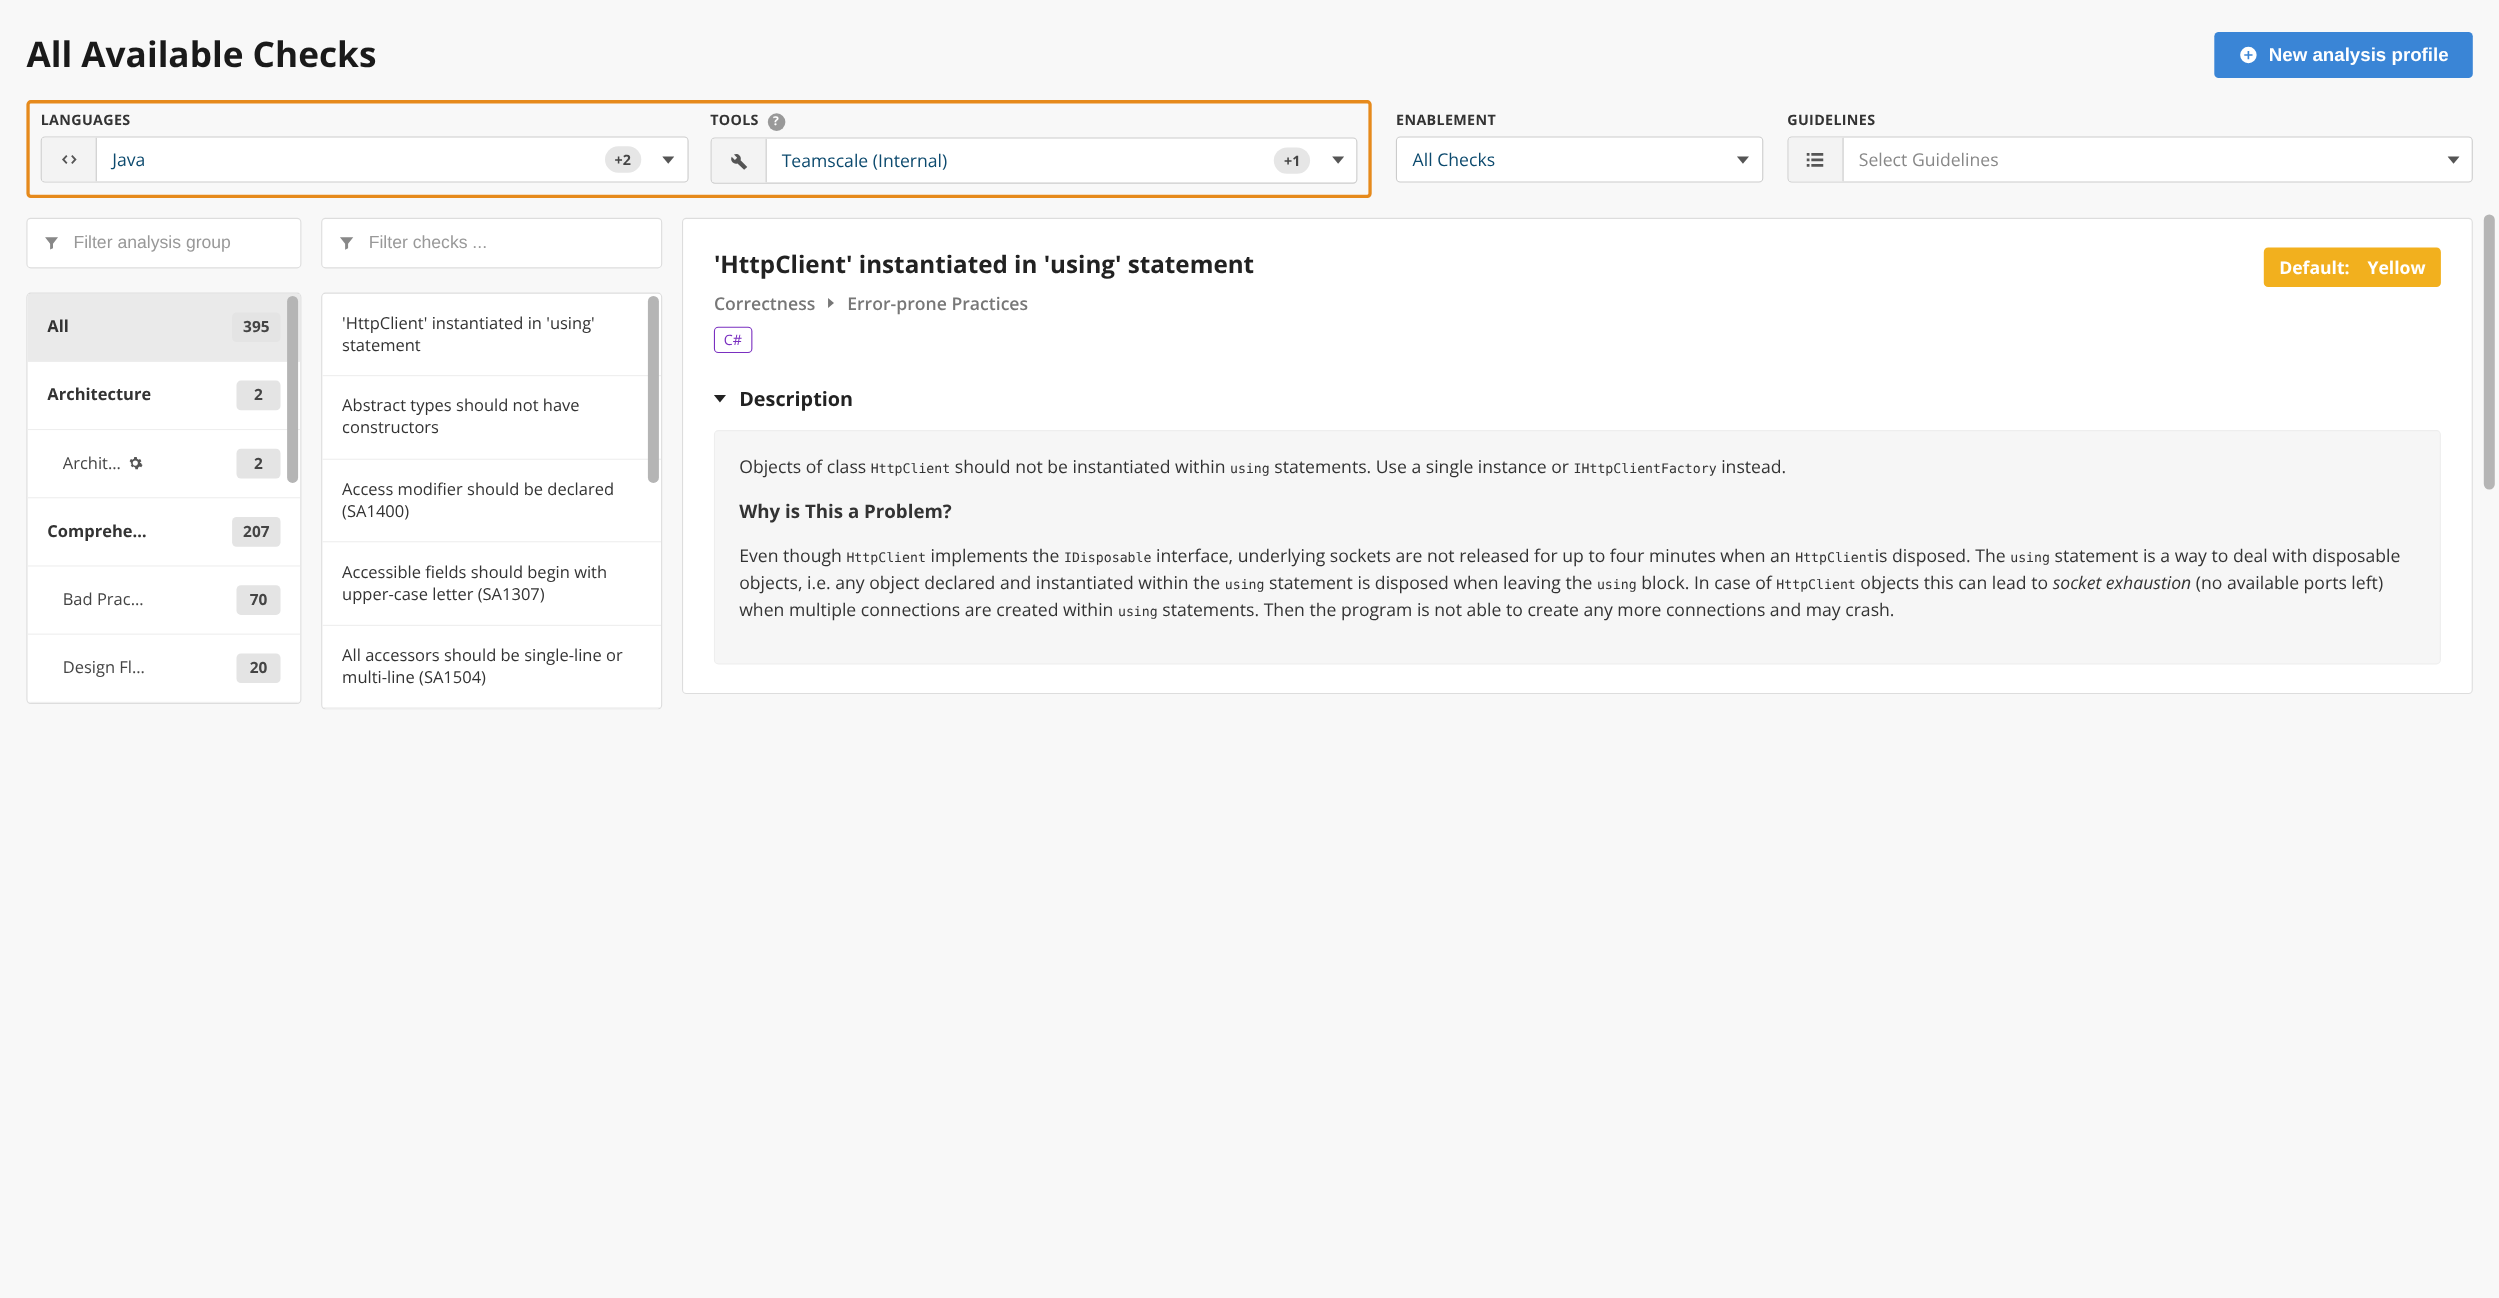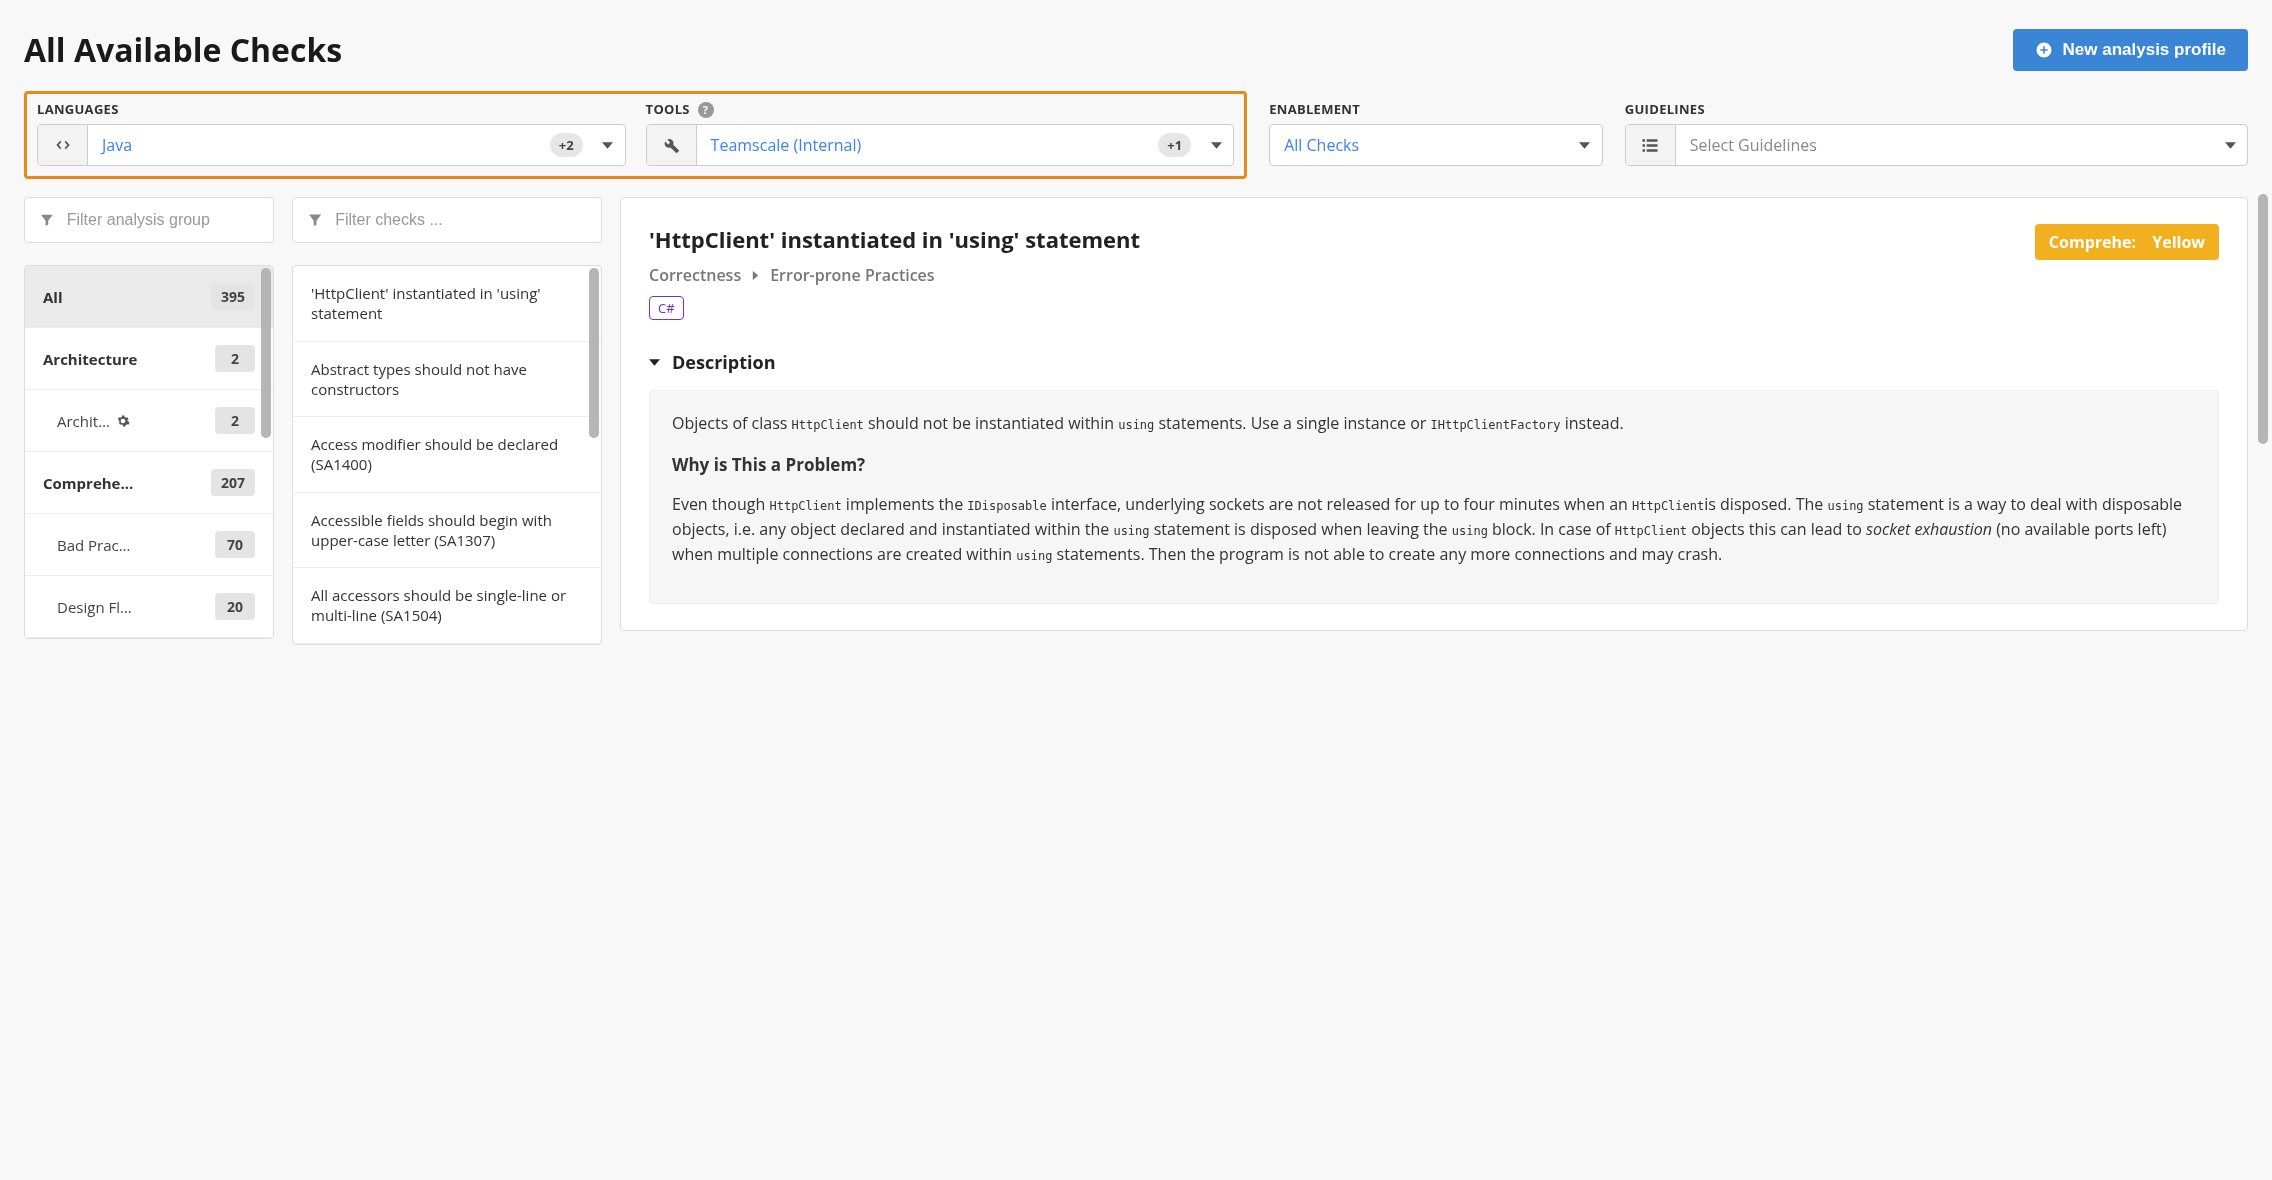--- a/index.html
+++ b/index.html
@@ -81,21 +81,21 @@
   width: 50px; height: 100%;
   display: flex; align-items: center; justify-content: center;
   border-right: 1px solid #ccc;
   background: #f3f3f3;
   color: #555;
 }
 .filter-input .icon-box svg { width: 20px; height: 20px; fill: #555; }
 .filter-input .value {
   flex: 1;
   padding: 0 14px;
-  color: #3b82f6;
+  color: #0c4a6e;
   font-size: 16px;
 }
 .filter-input .value.placeholder { color: #888; }
 .filter-input .count-badge {
   background: #e6e6e6;
   color: #444;
   font-size: 13px;
   font-weight: 700;
   border-radius: 12px;
   padding: 3px 9px;
@@ -416,21 +416,21 @@
           <div class="breadcrumb">
             <span>Correctness</span>
             <svg class="chev" viewBox="0 0 6 10">
                 <path d="M0 0l6 5-6 5z"></path>
               </svg>
             <span>Error-prone Practices</span>
           </div>
           <span class="lang-chip">C#</span>
         </div>
         <div class="badge-default">
-          <span>Comprehe:</span><span class="sep"> </span><span>Yellow</span>
+          <span>Default:</span><span class="sep"> </span><span>Yellow</span>
         </div>
       </div>
 
       <div class="section-title">
         <svg viewBox="0 0 10 6">
             <path d="M0 0h10L5 6z"></path>
           </svg>
         <span>Description</span>
       </div>
 

